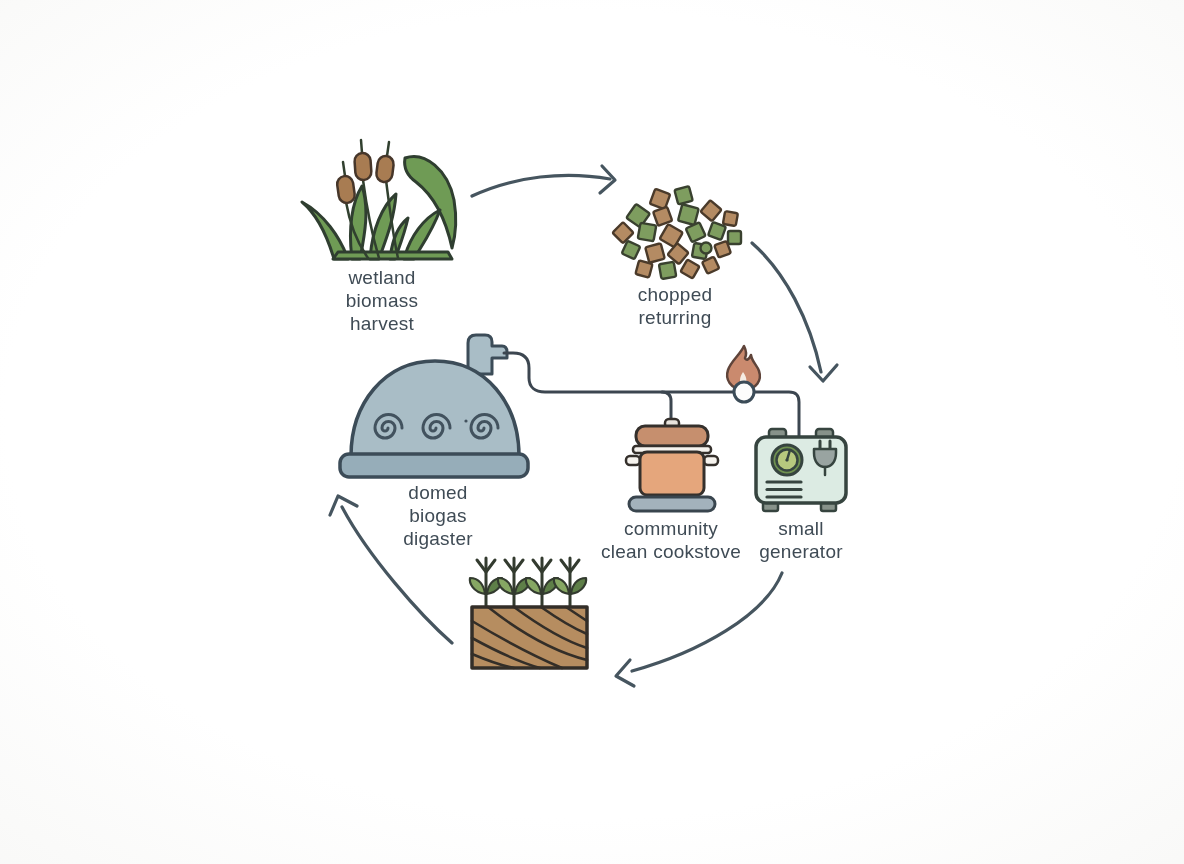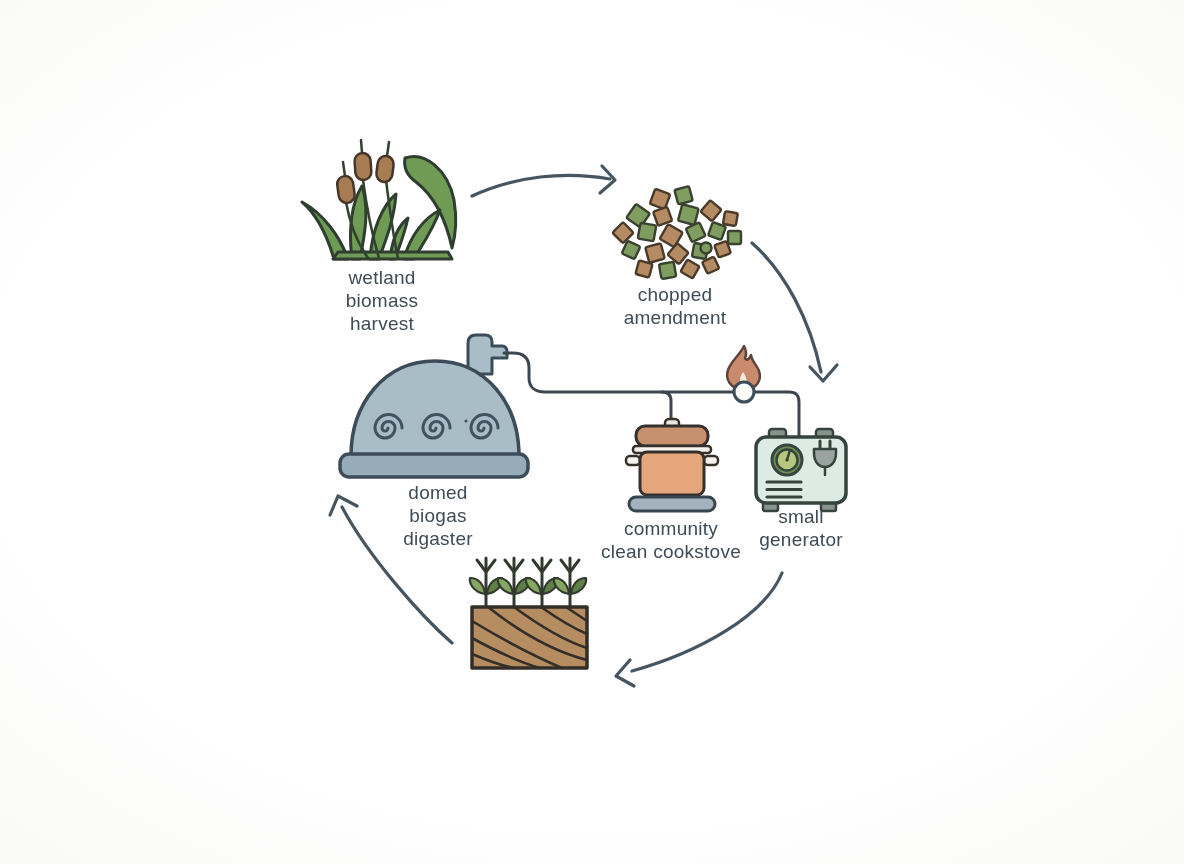--- a/index.html
+++ b/index.html
@@ -199,26 +199,26 @@
     <polyline points="330,515 338,496 357,506"></polyline>
   </g>
 
 </svg>
 
 <div class="lbl" style="left:382px;top:266px">wetland
 biomass
 harvest</div>
 
 <div class="lbl" style="left:675px;top:283px">chopped
-amendment</div>
+returring</div>
 
 <div class="lbl" style="left:438px;top:481px">domed
 biogas
 digaster</div>
 
 <div class="lbl" style="left:671px;top:517px">community
 clean cookstove</div>
 
-<div class="lbl" style="left:801px;top:505px">small
+<div class="lbl" style="left:801px;top:517px">small
 generator</div>
 
 
 </div>
 
 </body></html>

